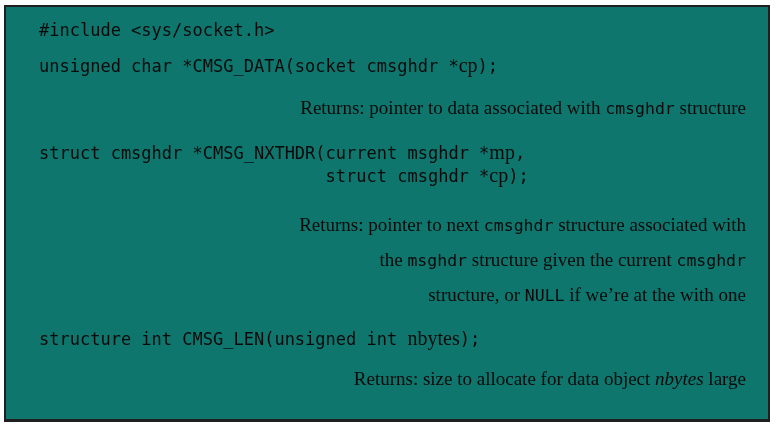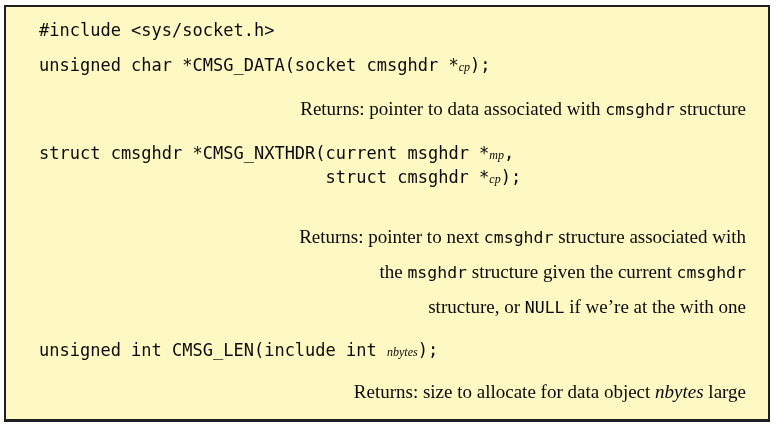--- a/index.html
+++ b/index.html
@@ -13,36 +13,35 @@
     position: relative;
     overflow: hidden;
   }
   .ref-box {
     position: absolute;
     left: 4px;
     top: 5px;
     width: 766px;
     height: 417px;
     box-sizing: border-box;
-    background: #fef9c3;
+    background: #0f766e;
     border: 2px solid #1f1f1f;
     border-bottom-width: 3px;
     padding: 7px 22px 0 33px;
   }
   .code {
     font-family: "DejaVu Sans Mono", monospace;
     font-size: 17px;
     line-height: 22px;
     color: #0a0a0a;
     white-space: pre;
   }
   .code .arg {
     font-family: "Liberation Serif", serif;
-    font-style: italic;
-    font-size: 12px;
+    font-size: 20px;
   }
   .sig-cont {
     text-indent: 28ch;
   }
   .returns {
     text-align: right;
     font-family: "Liberation Serif", serif;
     font-size: 19px;
     line-height: 34px;
     color: #0a0a0a;
@@ -54,21 +53,21 @@
   }
   .ri { font-style: italic; }
 
   
   .mt-include { margin-top: 5px; }
   .mt-sig1    { margin-top: 13px; }
   .mt-ret1    { margin-top: 14px; }
   .mt-sig2    { margin-top: 11px; }
   .mt-ret2    { margin-top: 17px; }
   .mt-sig3    { margin-top: 15px; }
-  .mt-ret3    { margin-top: 30px; }
+  .mt-ret3    { margin-top: 21px; }
   .mt-sig4    { margin-top: 14px; }
   .mt-ret4    { margin-top: 12px; }
 </style>
 </head>
 <body>
 
 <div class="ref-box">
 
   <div class="code mt-include"><span>#include &lt;sys/socket.h&gt;</span></div>
 
@@ -82,19 +81,19 @@
 
   <div class="code mt-sig3"><span class="mono">struct cmsghdr *CMSG_NXTHDR(current msghdr *</span><span class="arg">mp</span><span class="mono">,</span></div>
   <div class="code sig-cont"><span class="mono">struct cmsghdr *</span><span class="arg">cp</span><span class="mono">);</span></div>
 
   <div class="returns mt-ret3">
     <div class="rline"><span>Returns: pointer to next </span><span class="rm">cmsghdr</span><span> structure associated with</span></div>
     <div class="rline"><span>the </span><span class="rm">msghdr</span><span> structure given the current </span><span class="rm">cmsghdr</span></div>
     <div class="rline"><span>structure, or </span><span class="rm">NULL</span><span> if we’re at the with one</span></div>
   </div>
 
-  <div class="code mt-sig4"><span class="mono">unsigned int CMSG_LEN(include int </span><span class="arg">nbytes</span><span class="mono">);</span></div>
+  <div class="code mt-sig4"><span class="mono">structure int CMSG_LEN(unsigned int </span><span class="arg">nbytes</span><span class="mono">);</span></div>
 
   <div class="returns mt-ret4">
     <div class="rline"><span>Returns: size to allocate for data object </span><span class="ri">nbytes</span><span> large</span></div>
   </div>
 
 </div>
 
 </body></html>

